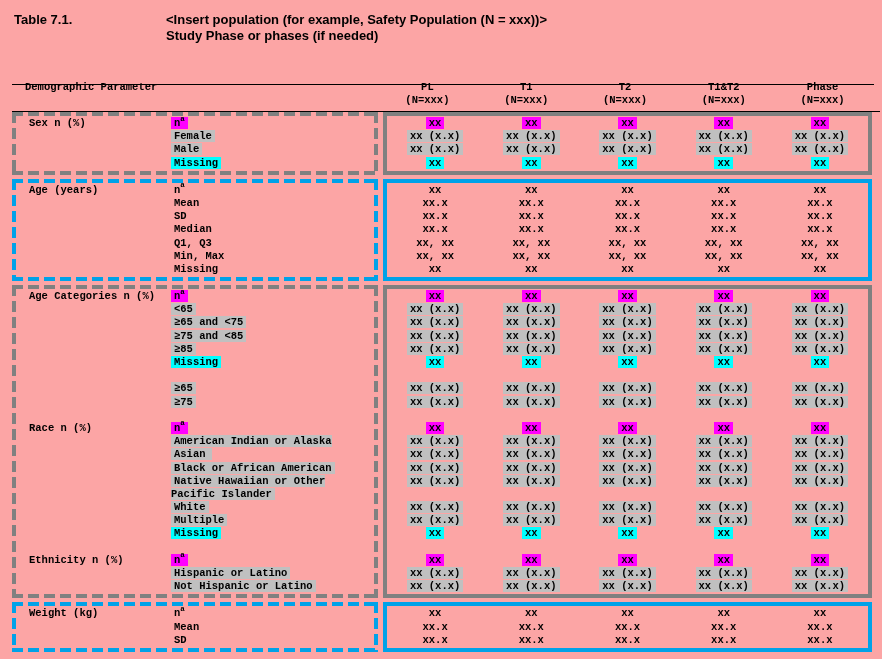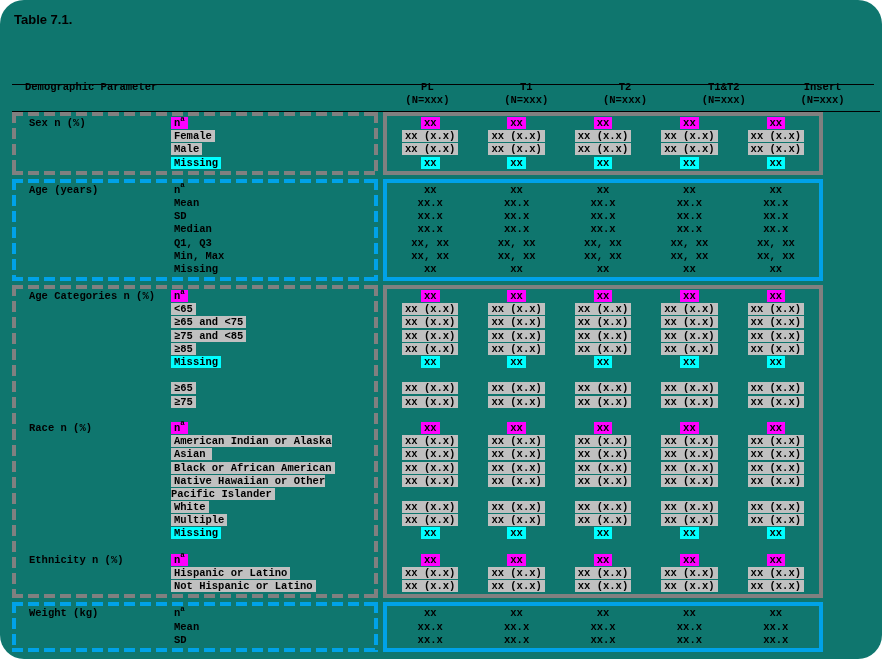--- a/index.html
+++ b/index.html
@@ -1,19 +1,19 @@
 <!DOCTYPE html>
 <html style="--gray-border: #808080; --blue-border: #00A2E8; --hl-magenta: #FF00FF; --hl-cyan: #00FFFF; --hl-gray: #C0C0C0;"><head>
 <meta charset="utf-8">
 <style>
   html,body{margin:0;padding:0;background:#fff;}
   .page{
-    position:relative;width:882px;height:659px;background:#0f766e;overflow:hidden;
+    position:relative;width:882px;height:659px;background:#fca5a5;overflow:hidden;
     font-family:"Liberation Mono","DejaVu Sans Mono",monospace;
-    font-weight:bold;font-size:10.5px;color:#000;border-radius:24px;
+    font-weight:bold;font-size:10.5px;color:#000;
   }
   
   .title-block{
     position:absolute;left:14px;top:12px;display:flex;
     font-family:"Liberation Sans","DejaVu Sans",sans-serif;
     font-weight:bold;font-size:13px;line-height:15.5px;
   }
   .title-num{width:152px;flex:none;}
   
   .rule{position:absolute;left:12px;height:1px;background:#000;}
@@ -22,21 +22,21 @@
   
   .thead{position:absolute;left:12px;top:81px;width:860px;display:flex;line-height:13px;}
   .param-head{width:366px;flex:none;padding-left:13px;box-sizing:border-box;}
   .colheads{flex:1;display:flex;}
   .colhead{flex:1;text-align:center;}
   
   .sections{position:absolute;left:12px;top:112px;width:860px;}
   .section{display:flex;gap:5px;margin-bottom:4px;}
   .box{position:relative;border:4px solid transparent;box-sizing:border-box;padding:1px 0;}
   .left-box{width:366px;flex:none;}
-  .right-box{width:440px;flex:none;}
+  .right-box{width:489px;flex:none;}
   .theme-gray{--bc:var(--gray-border);}
   .theme-blue{--bc:var(--blue-border);}
   .box.solid{border-color:var(--bc);}
   .box.dashed::before{
     content:"";position:absolute;inset:-4px;pointer-events:none;
     background-image:
       repeating-linear-gradient(90deg,var(--bc) 0 11px,transparent 11px 16px),
       repeating-linear-gradient(90deg,var(--bc) 0 11px,transparent 11px 16px),
       repeating-linear-gradient(180deg,var(--bc) 0 11px,transparent 11px 16px),
       repeating-linear-gradient(180deg,var(--bc) 0 11px,transparent 11px 16px);
@@ -58,20 +58,22 @@
   .hl-none{background:transparent;}
   sup{font-size:7.5px;position:relative;top:-1px;line-height:0;}
 </style>
 </head>
 <body>
 
 <div class="page">
   <div class="title-block">
     <div class="title-num">Table 7.1.</div>
     <div class="title-lines" id="title-lines">
+        <div class="title-line">&lt;Insert population (for example, Safety Population (N = xxx))&gt;</div>
+        <div class="title-line">Study Phase or phases (if needed)</div>
       </div>
   </div>
 
   <div class="rule rule-top"></div>
 
   <div class="thead">
     <div class="param-head">Demographic Parameter</div>
     <div class="colheads" id="colheads">
         <div class="colhead">
           <div class="colhead-name">PL</div>
@@ -83,21 +85,21 @@
         </div>
         <div class="colhead">
           <div class="colhead-name">T2</div>
           <div class="colhead-n">(N=xxx)</div>
         </div>
         <div class="colhead">
           <div class="colhead-name">T1&amp;T2</div>
           <div class="colhead-n">(N=xxx)</div>
         </div>
         <div class="colhead">
-          <div class="colhead-name">Insert</div>
+          <div class="colhead-name">Phase</div>
           <div class="colhead-n">(N=xxx)</div>
         </div>
       </div>
   </div>
 
   <div class="rule rule-mid"></div>
 
   <div class="sections" id="sections">
       <div class="section theme-gray">
         <div class="box dashed left-box">

